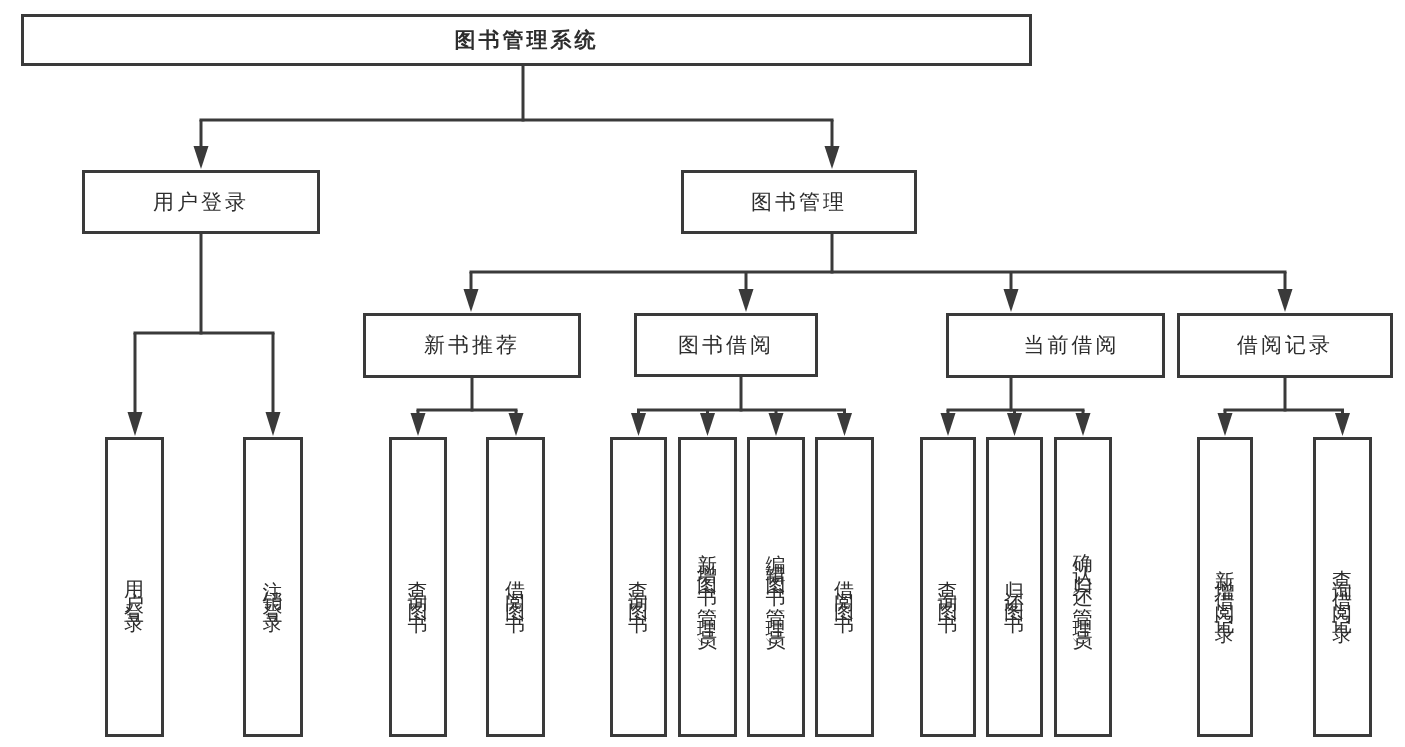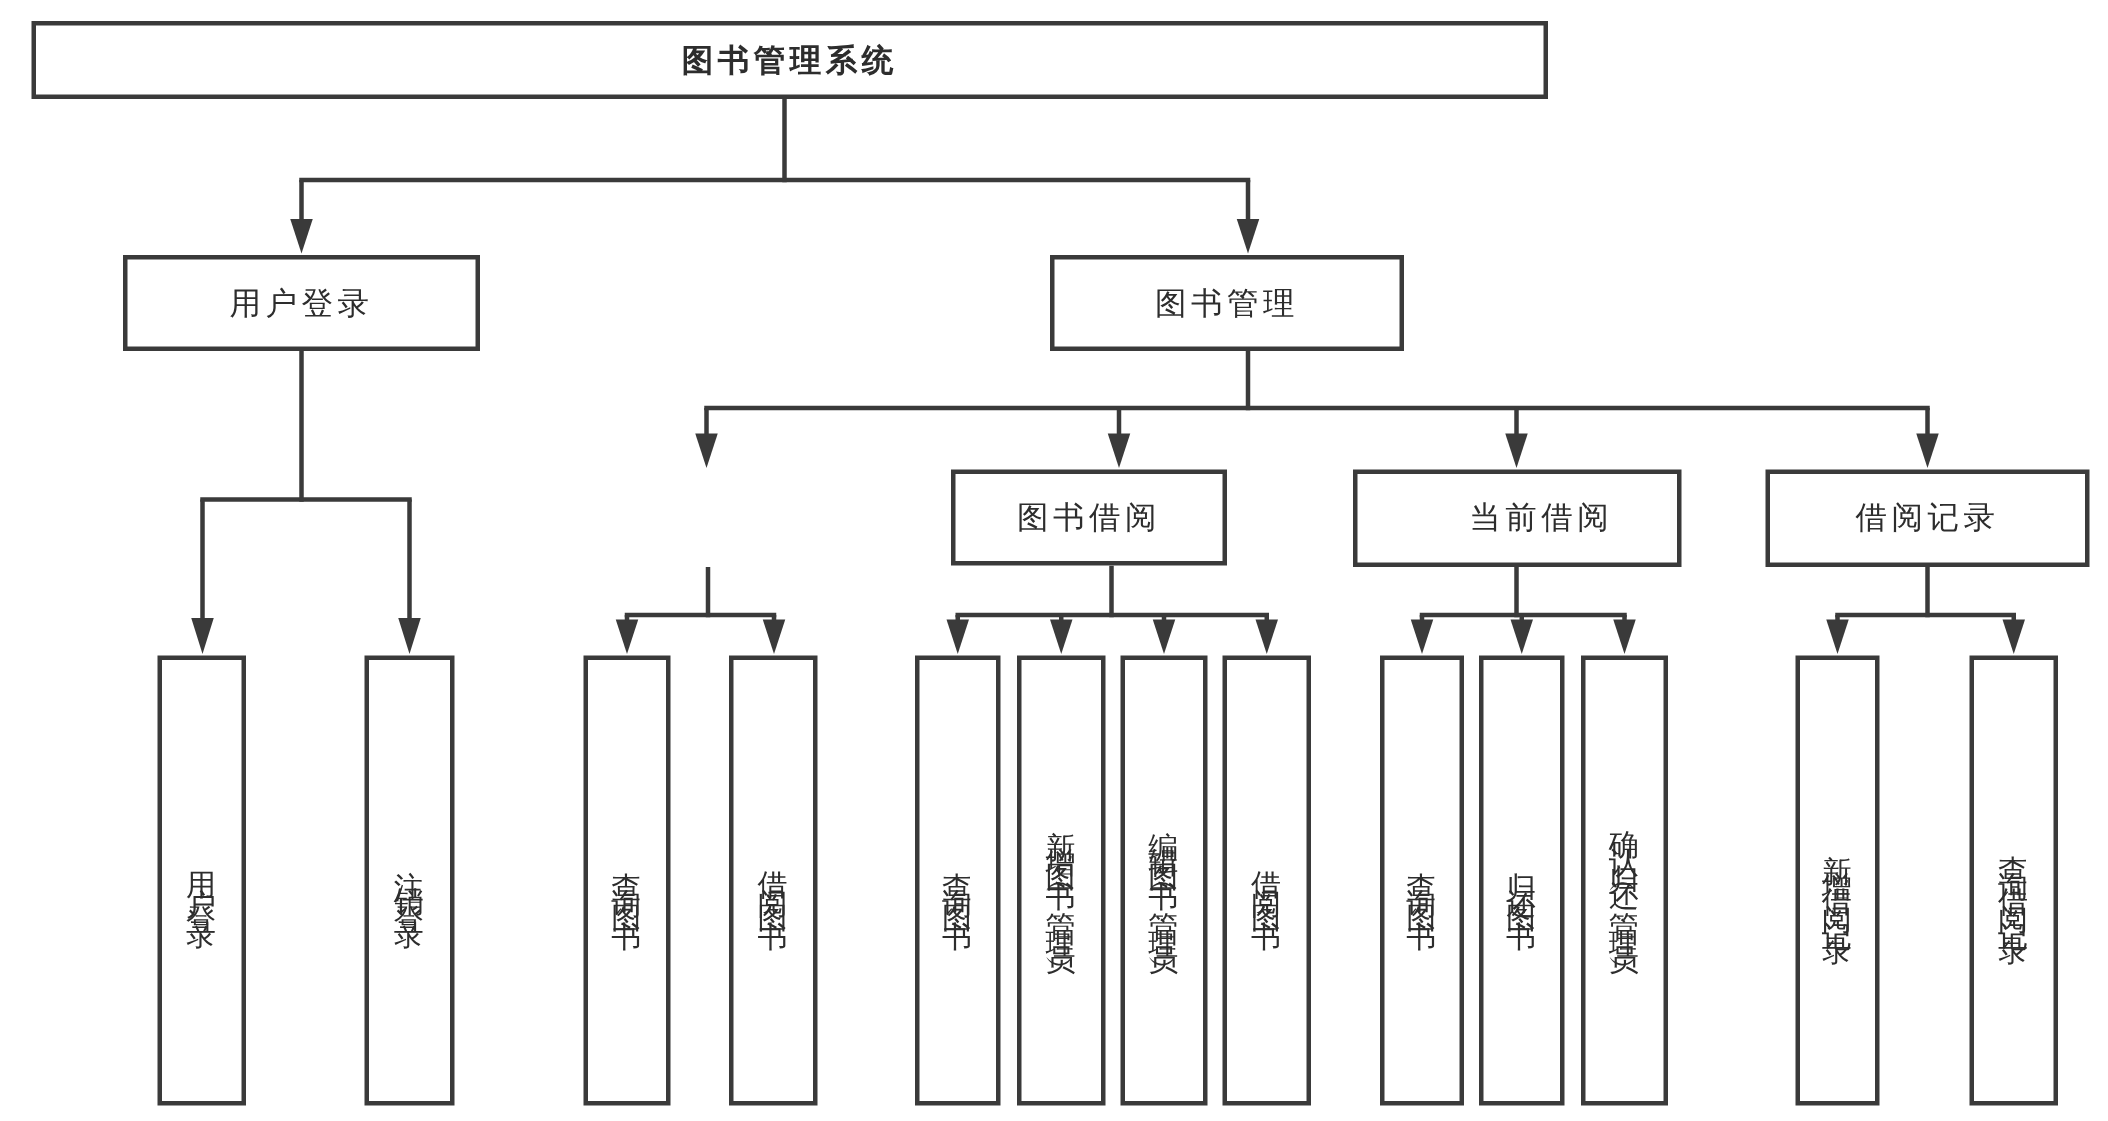--- a/index.html
+++ b/index.html
@@ -125,28 +125,31 @@
     <polygon class="fillarrow" points="1335,413 1350,413 1342.5,436"></polygon>
   </svg>
 
   <div class="node hnode" style="left:21px; top:14px; width:1011px; height:52px;font-weight:bold;">
     <span>图书管理系统</span>
   </div>
 
   <div class="node hnode" style="left:82px; top:170px; width:238px; height:64px;">
     <span>用户登录</span>
   </div>
-  <div class="node hnode" style="left:700px; top:170px; width:236px; height:64px;">
+  <div class="node hnode" style="left:681px; top:170px; width:236px; height:64px;">
     <span>图书管理</span>
   </div>
 
+  <div class="node hnode" style="left:363px; top:313px; width:218px; height:65px;">
+    <span>新书推荐</span>
+  </div>
   <div class="node hnode" style="left:634px; top:313px; width:184px; height:64px;">
     <span>图书借阅</span>
   </div>
-  <div class="node hnode" style="left:902px; top:313px; width:219px; height:65px;padding-left:32px;">
+  <div class="node hnode" style="left:946px; top:313px; width:219px; height:65px;padding-left:32px;">
     <span>当前借阅</span>
   </div>
   <div class="node hnode" style="left:1177px; top:313px; width:216px; height:65px;">
     <span>借阅记录</span>
   </div>
 
   <div class="node vnode" style="left:105px; top:437px; width:59px; height:300px;">
     <span class="vtext">用户登录</span>
   </div>
   <div class="node vnode" style="left:243px; top:437px; width:60px; height:300px;">

